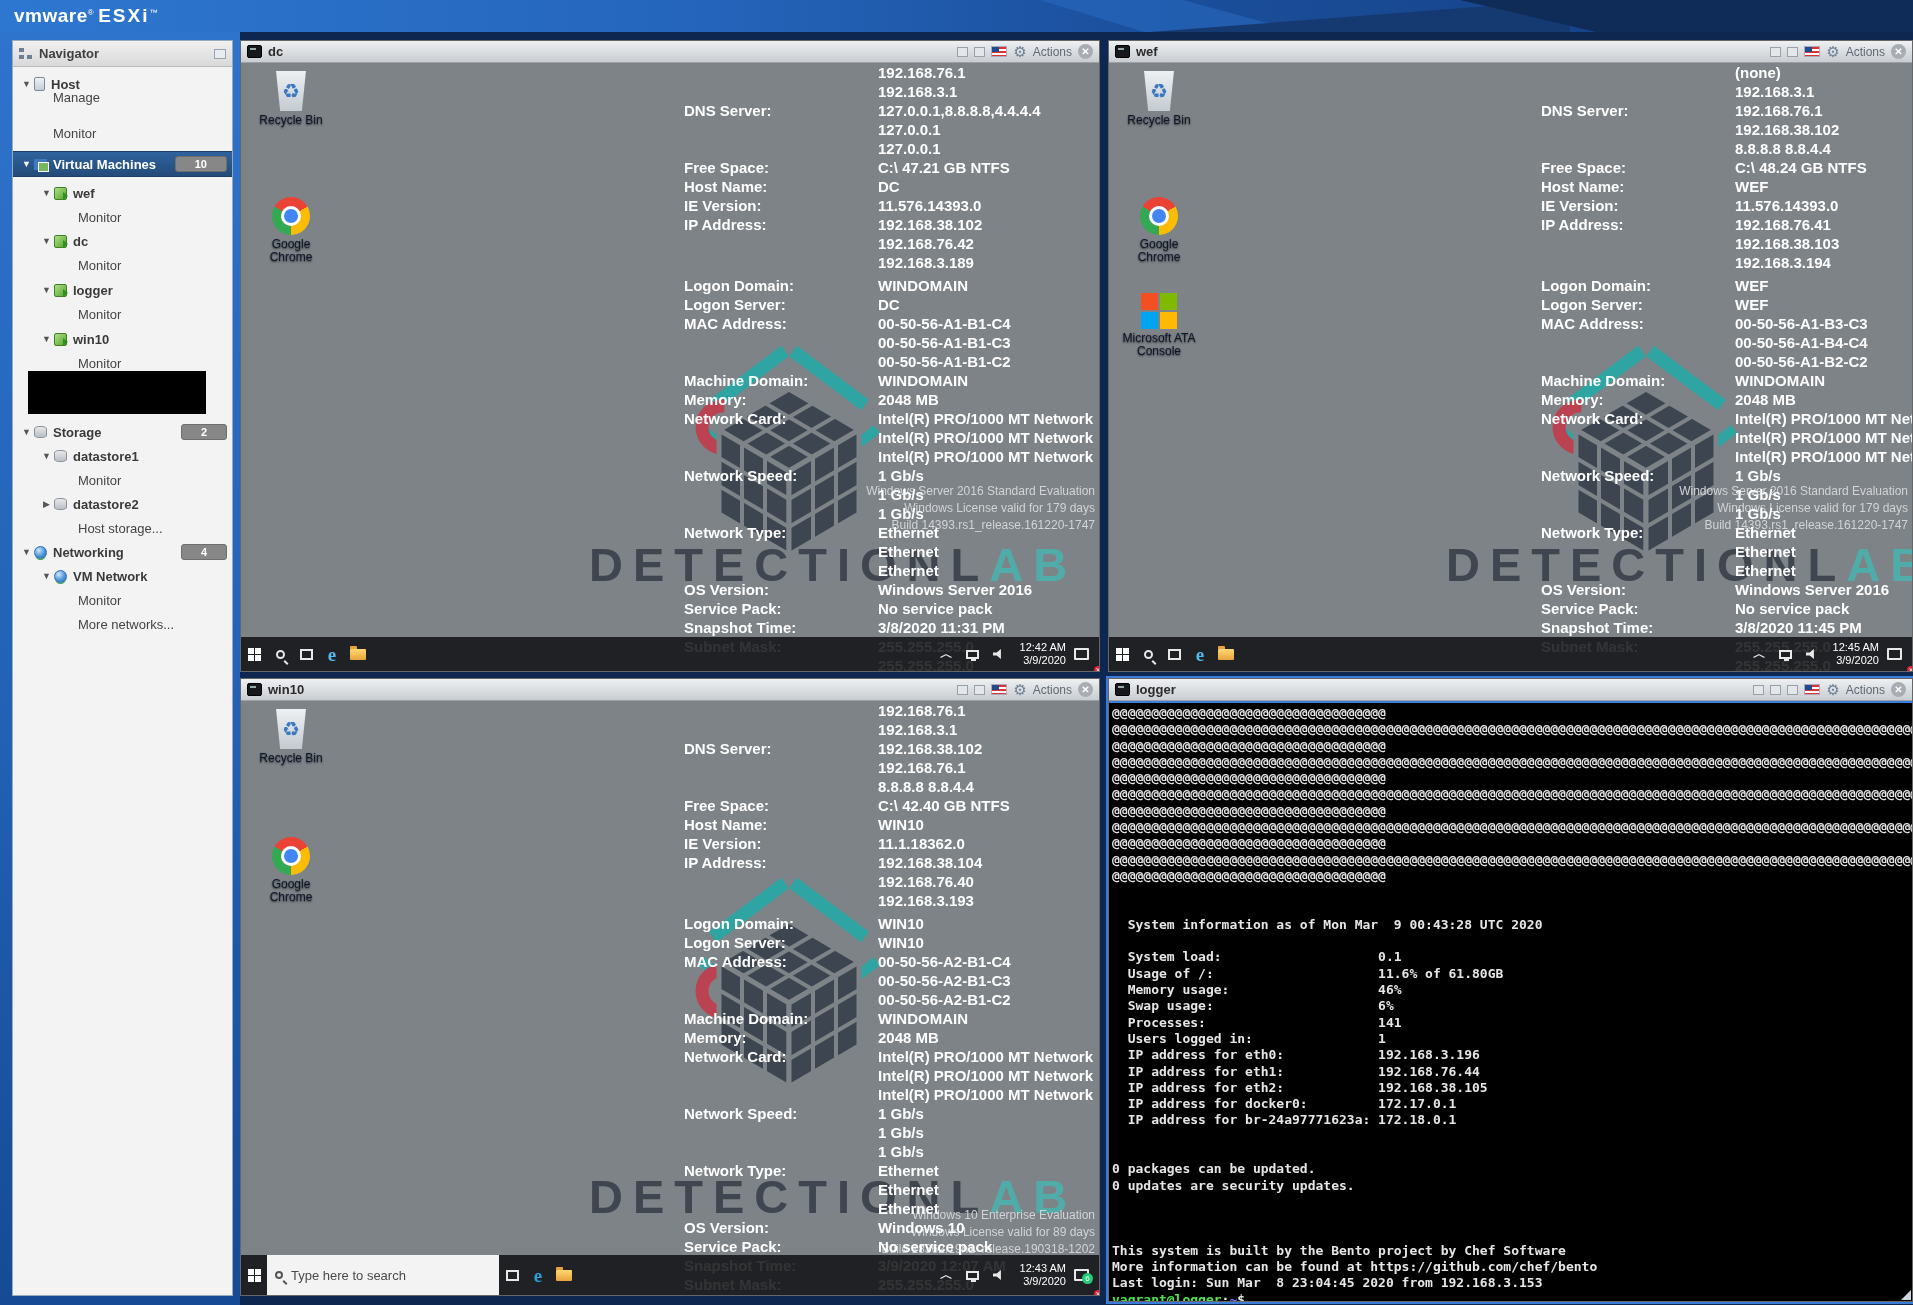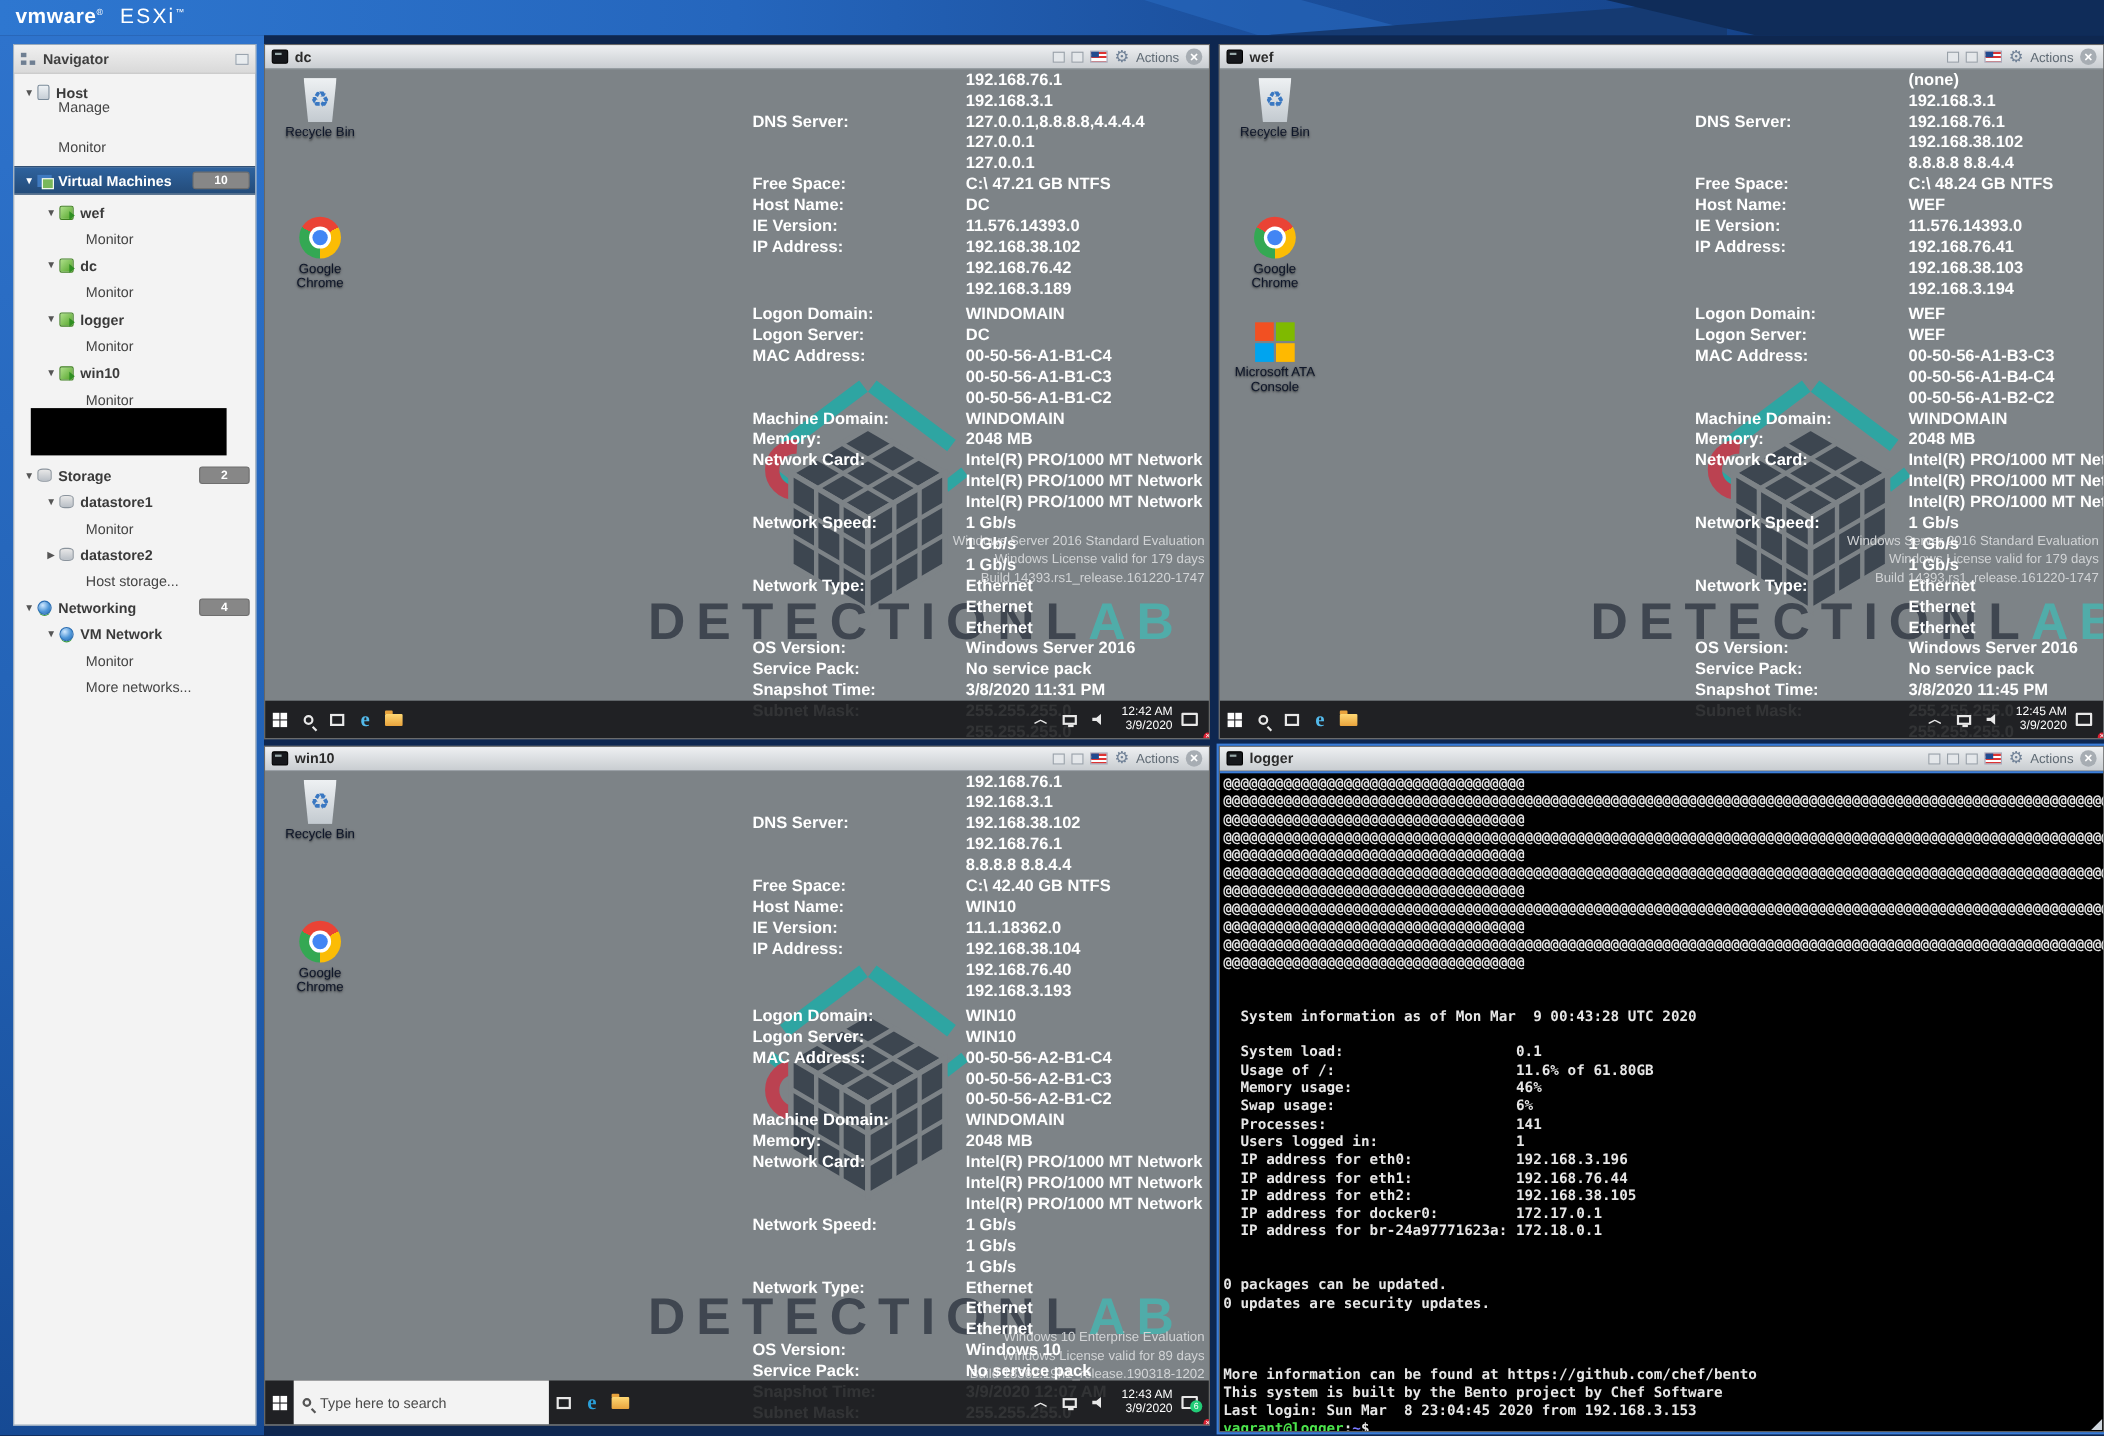--- a/index.html
+++ b/index.html
@@ -8,21 +8,21 @@
 
   
   .topbar { position:absolute; left:0; top:0; width:1913px; height:32px;
     background:linear-gradient(90deg,#2e77d0 0%,#2566bd 35%,#1b4f9c 60%,#123c7e 100%); overflow:hidden; }
   .topbar .tri { position:absolute; top:0; height:32px; }
   .tri1 { left:1150px; width:420px; background:#153a72; clip-path:polygon(0 100%,100% 0,100% 100%); }
   .tri2 { left:1460px; width:453px; background:#0f2c59; clip-path:polygon(0 0,100% 0,100% 100%,30% 100%); }
   .tri3 { left:1040px; width:260px; background:#2a6ec5; clip-path:polygon(0 0,55% 0,100% 100%,40% 100%); opacity:.5; }
   .brand { position:absolute; left:14px; top:5px; color:#fff; font-size:19px; letter-spacing:.5px; }
   .brand b { font-weight:bold; }
-  .brand .esxi { font-weight:normal; letter-spacing:2px; margin-left:15px; }
+  .brand .esxi { font-weight:bold; letter-spacing:2px; margin-left:4px; }
   sup { font-size:8px; }
 
   
   .left-bg { position:absolute; left:0; top:32px; width:240px; height:1273px;
     background:linear-gradient(180deg,#2e73cc 0%,#2261b4 55%,#164a94 100%); }
 
   
   .navpanel { position:absolute; left:12px; top:40px; width:221px; height:1256px;
     background:#f3f3f3; border:1px solid #9ab; }
   .nav-head { position:absolute; left:0; top:0; width:100%; height:26px;
@@ -908,20 +908,20 @@
         <div class="tline">  IP address for eth2:            192.168.38.105</div>
         <div class="tline">  IP address for docker0:         172.17.0.1</div>
         <div class="tline">  IP address for br-24a97771623a: 172.18.0.1</div>
         <div class="tline"></div>
         <div class="tline"></div>
         <div class="tline">0 packages can be updated.</div>
         <div class="tline">0 updates are security updates.</div>
         <div class="tline"></div>
         <div class="tline"></div>
         <div class="tline"></div>
+        <div class="tline">This system is built by the Bento project by Chef Software</div>
         <div class="tline">More information can be found at https://github.com/chef/bento</div>
-        <div class="tline">This system is built by the Bento project by Chef Software</div>
         <div class="tline">Last login: Sun Mar  8 23:04:45 2020 from 192.168.3.153</div>
       </div>
     <div class="tline"><span class="p-user">vagrant@logger</span><span>:</span><span class="p-path">~</span><span>$</span></div>
     <div class="grip"></div>
   </div>
 </div>
 
 </body></html>

